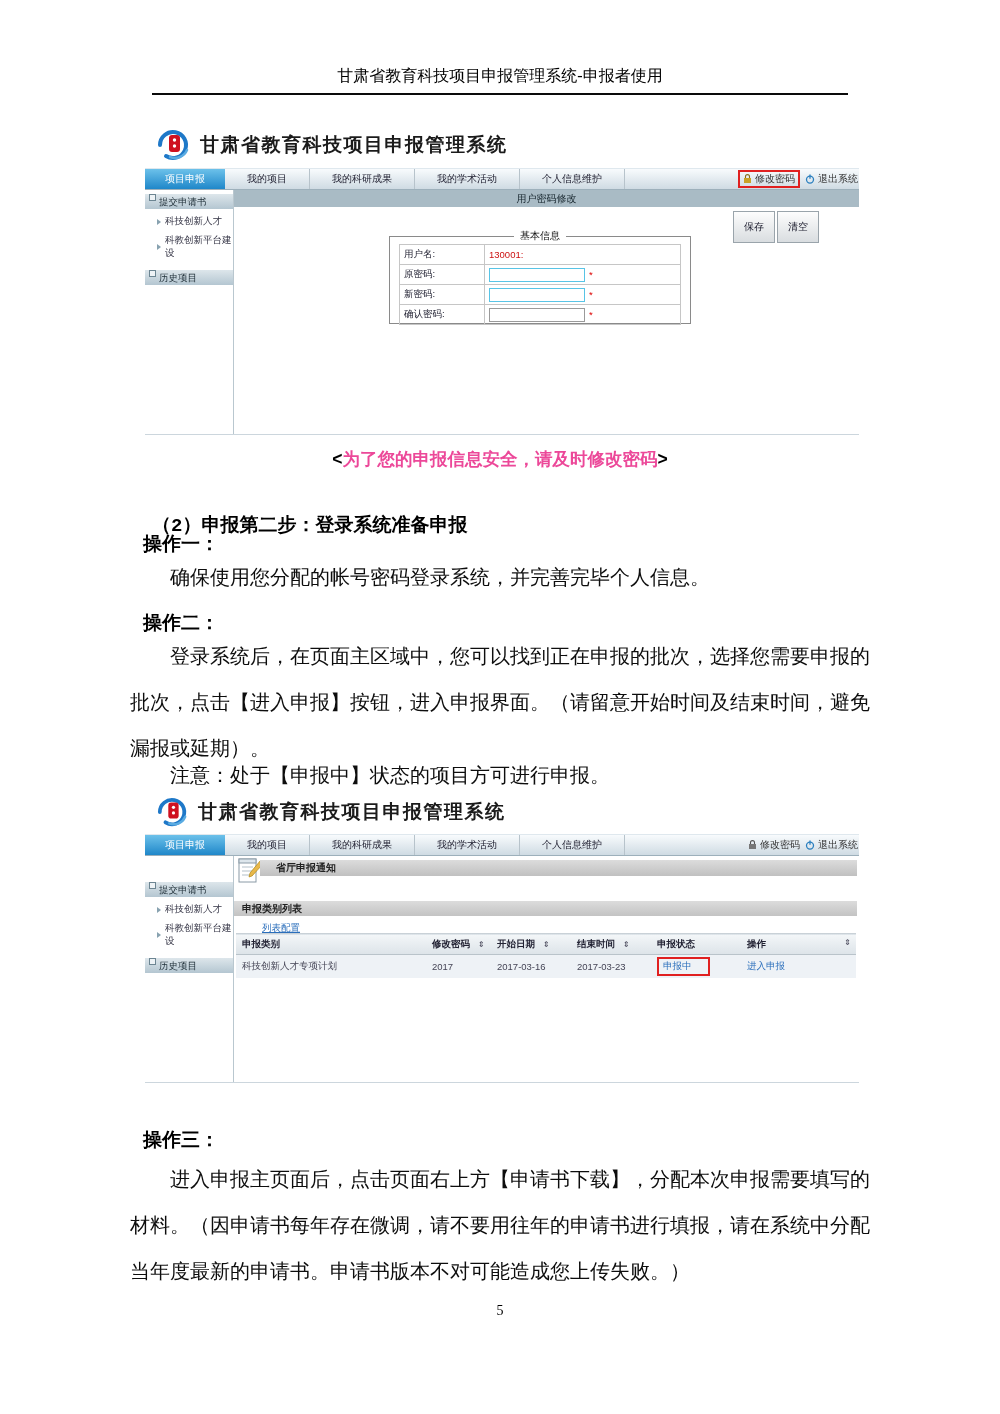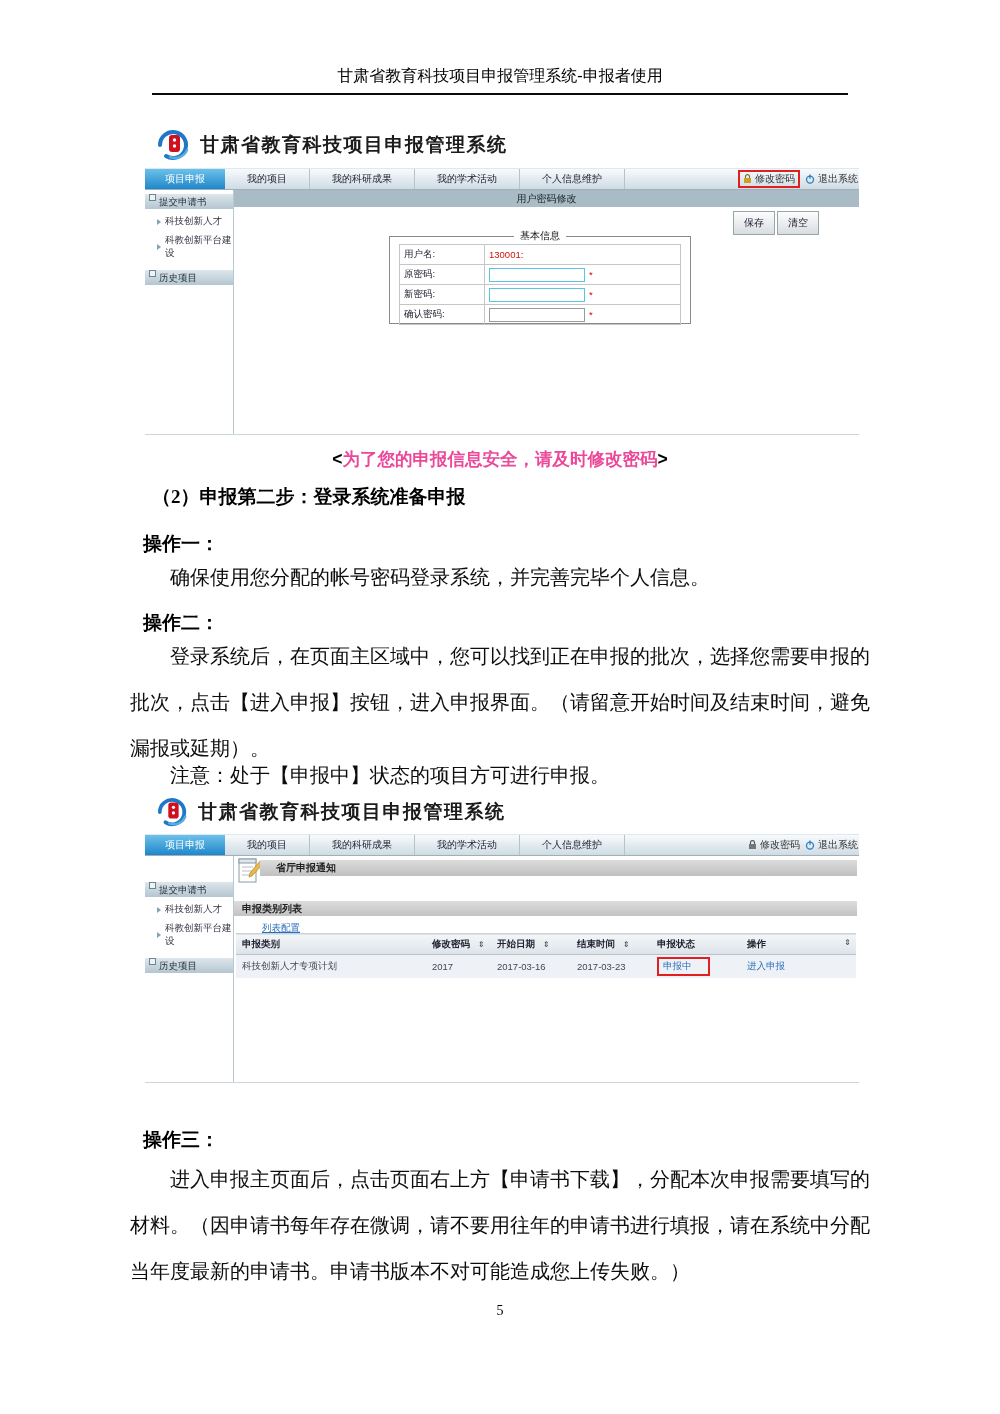--- a/index.html
+++ b/index.html
@@ -6,21 +6,21 @@
   .page{position:relative;width:1000px;height:1414px;background:#fff;overflow:hidden;
         font-family:"Liberation Serif","DejaVu Serif",serif;color:#111;}
 
   
   .doc-title{position:absolute;top:66px;left:0;right:0;text-align:center;font-size:16px;color:#000;}
   .doc-rule{position:absolute;top:93px;left:152px;width:696px;height:2px;background:#0a0a0a;}
   .caption{position:absolute;left:0;right:0;text-align:center;}
   .caption1{top:447px;font-family:"Liberation Sans","DejaVu Sans",sans-serif;font-weight:bold;font-size:17.5px;color:#000;}
   .caption1 .red{color:#ec4899;}
   .caption2{top:1091px;font-size:17px;color:#000;}
-  .sec-head{position:absolute;top:484px;left:152px;font-family:Liberation Serif, serif;font-weight:bold;font-size:19px;color:#000;}
+  .sec-head{position:absolute;top:512px;left:152px;font-family:Liberation Mono, monospace;font-weight:bold;font-size:19px;color:#000;}
   .op-head{position:absolute;left:143px;font-family:"Liberation Sans","DejaVu Sans",sans-serif;font-weight:bold;font-size:19px;color:#000;}
   #op1{top:531px;} #op2{top:610px;} #op3{top:1127px;}
   .para{position:absolute;left:130px;width:740px;font-size:20px;line-height:46px;
         text-align:justify;text-indent:2em;color:#0d0d0d;}
   #p1{top:554px;} #p2{top:633px;} #pnote{top:752px;} #p3{top:1156px;}
   .page-num{position:absolute;top:1303px;left:0;right:0;text-align:center;font-size:14px;color:#000;}
 
   
   .shot{position:absolute;left:145px;width:714px;background:#fff;
         font-family:"Liberation Sans","DejaVu Sans",sans-serif;font-size:10px;color:#223;}
@@ -42,21 +42,21 @@
   .side-head{height:15px;line-height:15px;background:linear-gradient(#dde6eb,#b4c6d1);
              padding-left:4px;color:#1d2d36;display:flex;align-items:flex-start;gap:3px;}
   #shot1 .side-head.first{margin-top:4px;} #shot2 .side-head.first{margin-top:26px;}
   .side-head.second{margin-top:10px;}
   .side-item{padding:6px 0 0 12px;display:flex;align-items:center;gap:4px;}
   .sq{display:inline-block;width:5px;height:5px;border:1px solid #6c8592;background:#eef3f6;}
   .tri{display:inline-block;width:0;height:0;border-left:4px solid #88a2b0;
        border-top:3px solid transparent;border-bottom:3px solid transparent;}
   .main{flex:1;position:relative;background:#fff;}
   .main-titlebar{height:17px;line-height:17px;background:#a9bbc5;text-align:center;color:#15242c;}
-  .btn{position:absolute;top:21px;height:24px;line-height:14px;padding:0 10px;
+  .btn{position:absolute;top:21px;height:32px;line-height:14px;padding:0 10px;
        background:linear-gradient(#fdfdfd,#d9dde0);border:1px solid #9aa4ab;font-size:10px;color:#223;}
   #btn-save{right:84px;} #btn-clear{right:40px;}
   .basic{position:absolute;left:155px;top:39px;width:300px;height:93px;border:1px solid #8a8a8a;
          padding:0;margin:0;}
   .basic legend{margin:0 auto;font-size:10px;padding:0 6px;color:#111;}
   .form-table{width:282px;margin:1px auto;border-collapse:collapse;font-size:9.5px;}
   .form-table td{border:1px solid #c6c6c6;height:19px;padding:0 4px;color:#223;}
   td.lbl{width:76px;}
   .val-red{color:#cc1111;}
   .pw-input{width:90px;height:12px;border:1px solid #58c4e6;font-size:9px;padding:0 2px;}

